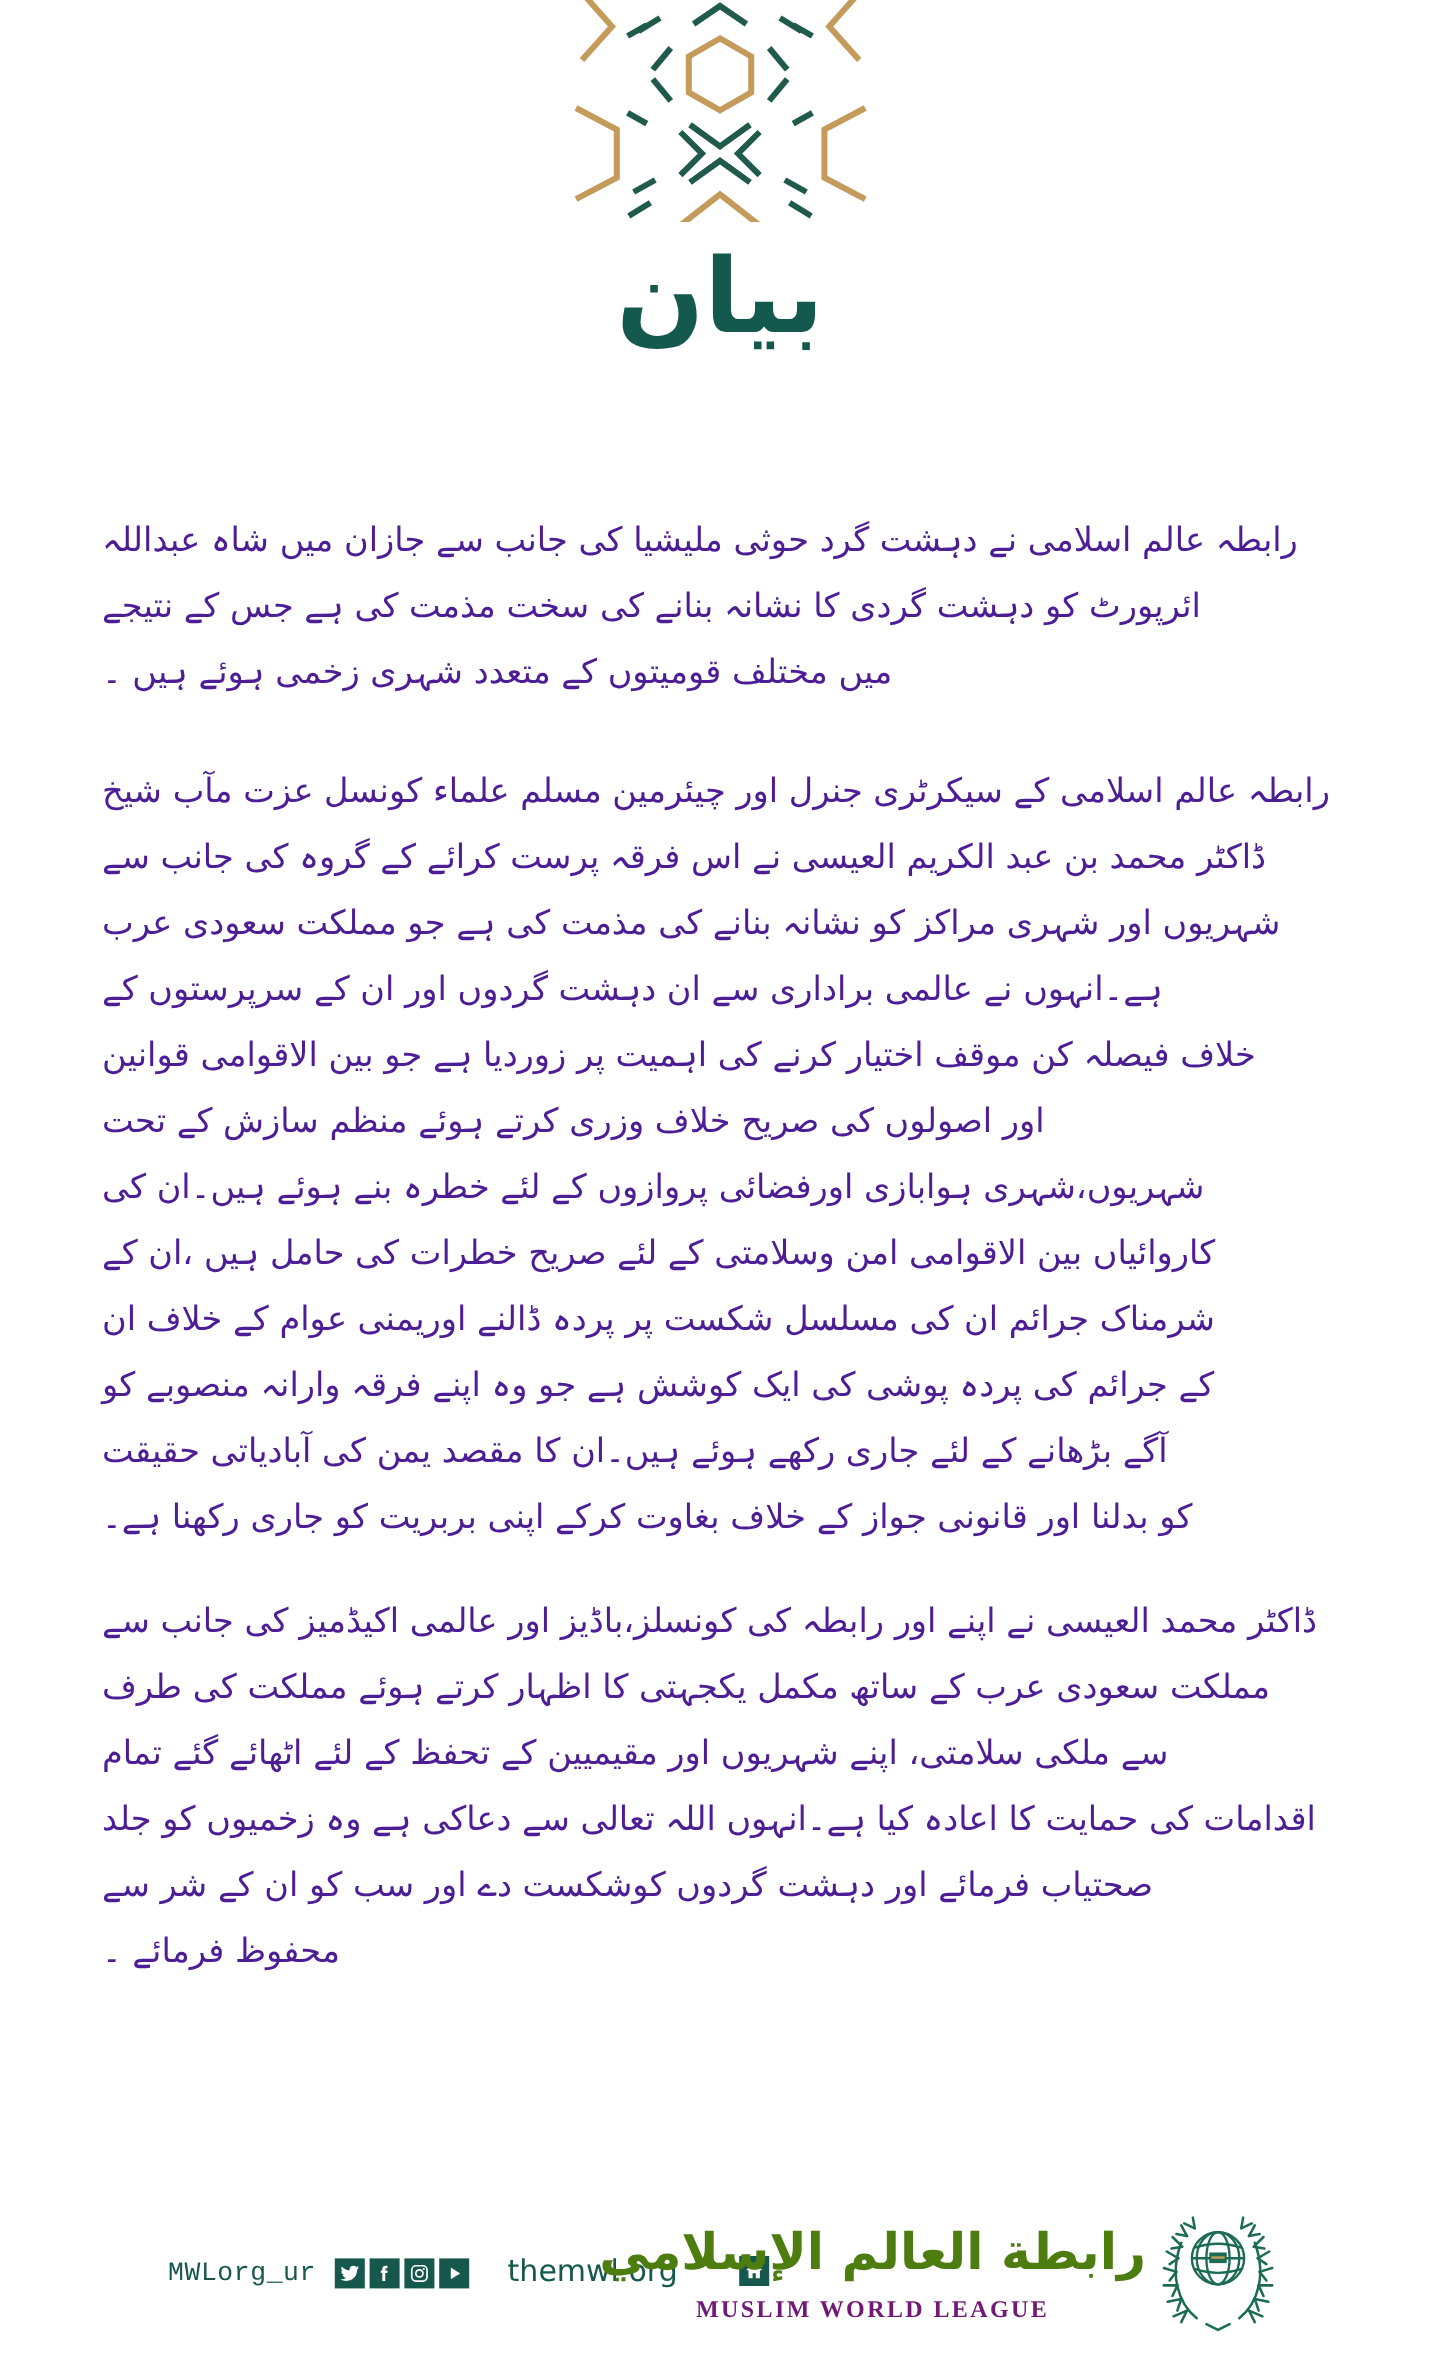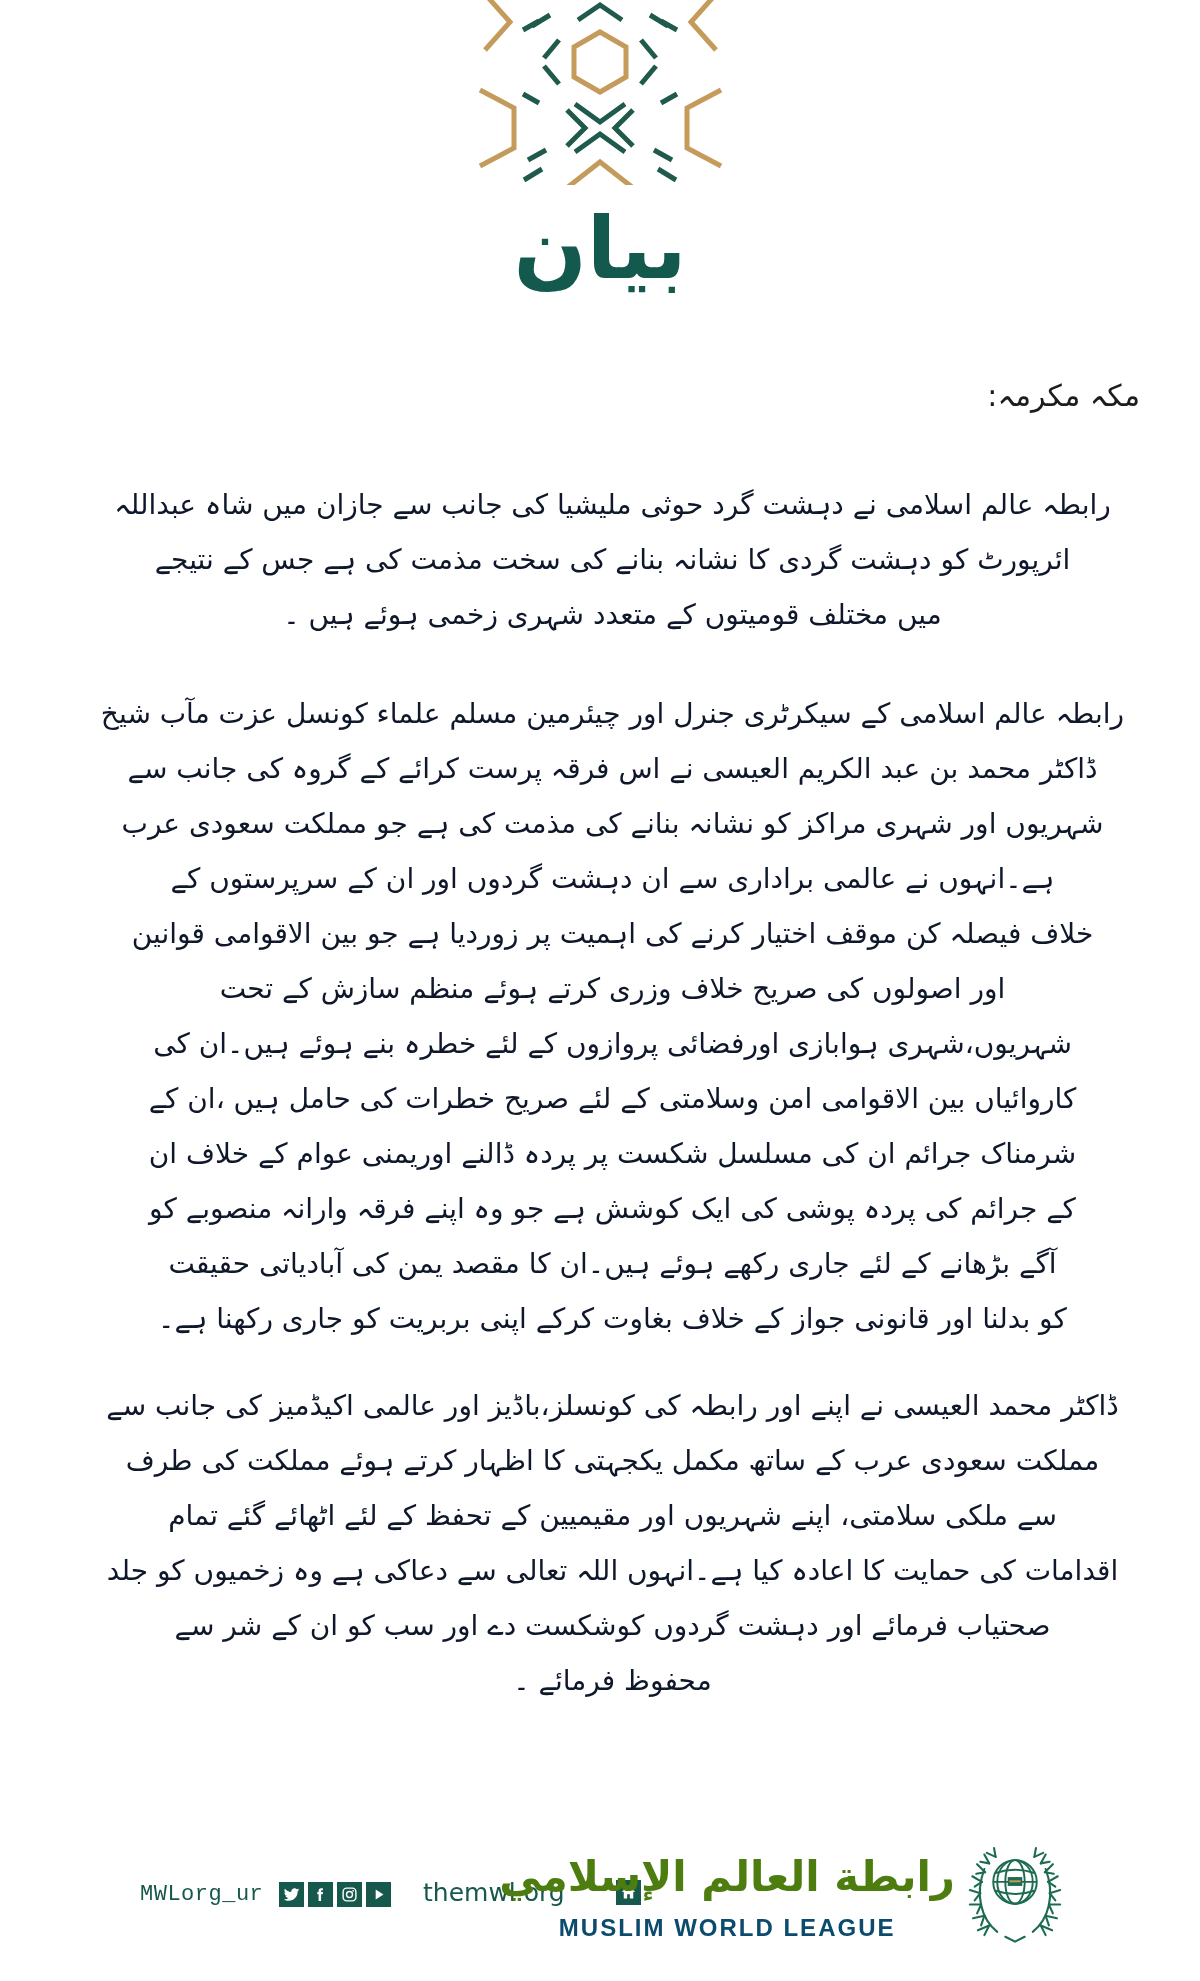--- a/index.html
+++ b/index.html
@@ -13,35 +13,35 @@
   
   .page-title { position:absolute; top:178px; left:0; width:100%; text-align:center;
     font-size:86px; line-height:140px; color:#14594d; font-weight:bold; direction:rtl; }
 
   
   .content { position:absolute; top:368px; right:60px; left:85px; direction:rtl; }
   .dateline { font-size:30px; line-height:55px; color:#1c1c1c; text-align:right; }
   .para { margin-top:44px; }
   .para.first { margin-top:54px; }
   .para.third { margin-top:32px; }
-  .line { font-size:28px; line-height:55px; color:#0f172a; text-align:center; white-space:normal; }
+  .line { font-size:28px; line-height:55px; color:#4c1d95; text-align:left; white-space:normal; }
 
   
   .footer { position:absolute; top:1838px; left:0; width:1200px; height:120px; }
   .social-group { position:absolute; left:140px; top:44px; display:flex; align-items:center;font-family:Liberation Mono, monospace; }
   .social-handle { font-size:22px; color:#16584c; margin-right:12px; letter-spacing:0.5px; }
   .icon-box { width:25px; height:25px; background:#16584c; margin-left:4px; display:flex;
     align-items:center; justify-content:center; }
   .site-group { position:absolute; left:423px; top:40px; display:flex; align-items:center;gap:39px; }
   .site-text { font-size:25px; color:#16584c; margin-right:8px; }
   .logo-group { position:absolute; right:135px; top:0; display:flex; align-items:flex-start; }
   .logo-text { text-align:center; margin-top:6px; margin-right:10px; }
   .logo-arabic { font-size:42px; line-height:66px; color:#4d7c0f; font-weight:bold; direction:rtl; }
-  .logo-english { font-size:24px; color:#0c4a6e; font-weight:bold; letter-spacing:2px;
-    font-family:Liberation Sans, sans-serif; margin-top:4px; }
+  .logo-english { font-size:20px; color:#701a75; font-weight:bold; letter-spacing:2px;
+    font-family:Liberation Serif, serif; margin-top:4px; }
 </style>
 </head>
 <body>
 
 <div class="page">
 
   <div class="pattern-wrap">
     <svg width="345" height="185" viewBox="0 0 345 185" fill="none">
       <g stroke="#c49b5a" stroke-width="5" fill="none">
         <path d="M57,-6 L82,22 L57,50"></path>
@@ -71,21 +71,20 @@
         <path d="M226,150 L244,160"></path>
         <path d="M96,180 L114,169"></path>
         <path d="M230,169 L248,180"></path>
       </g>
     </svg>
   </div>
 
   <div class="page-title">بيان</div>
 
   <div class="content">
-    <div class="dateline">مکہ مکرمہ:</div>
     <div class="para first">
         <div class="line">رابطہ عالم اسلامی نے دہشت گرد حوثی ملیشیا کی جانب سے جازان میں شاہ عبداللہ</div>
         <div class="line">ائرپورٹ کو دہشت گردی کا نشانہ بنانے کی سخت مذمت کی ہے جس کے نتیجے</div>
         <div class="line">میں مختلف قومیتوں کے متعدد شہری زخمی ہوئے ہیں ۔</div>
       </div>
     <div class="para">
         <div class="line">رابطہ عالم اسلامی کے سیکرٹری جنرل اور چیئرمین مسلم علماء کونسل عزت مآب شیخ</div>
         <div class="line">ڈاکٹر محمد بن عبد الکریم العیسی نے اس فرقہ پرست کرائے کے گروہ کی جانب سے</div>
         <div class="line">شہریوں اور شہری مراکز کو نشانہ بنانے کی مذمت کی ہے جو مملکت سعودی عرب</div>
         <div class="line">ہے۔انہوں نے عالمی براداری سے ان دہشت گردوں اور ان کے سرپرستوں کے</div>

